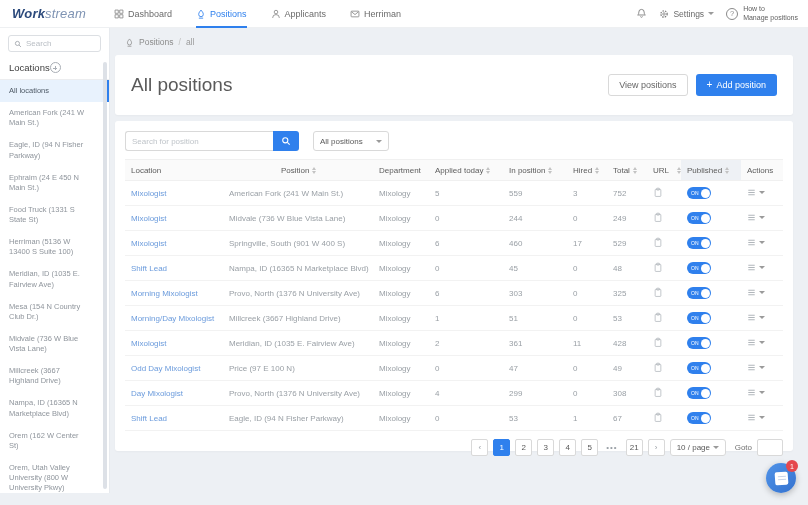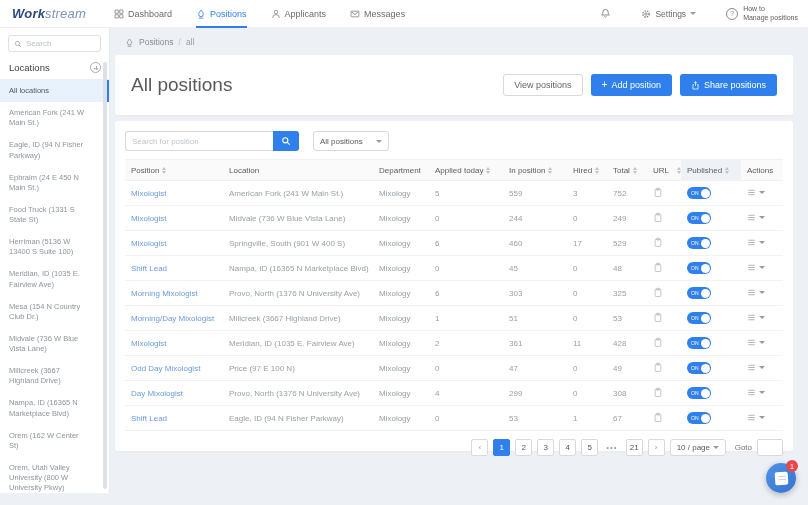--- a/index.html
+++ b/index.html
@@ -11,41 +11,41 @@
     border-bottom:1px solid #eef0f2; display:flex; align-items:center; padding:0 10px 0 12px; z-index:20; }
   .logo { font-size:13px; margin-right:28px; letter-spacing:.2px;font-style:italic; }
   .logo b { color:#2c4a7c; font-weight:700; }
   .logo span.lt { color:#7e93b3; font-weight:400; }
   .nav-items { display:flex; align-items:stretch; gap:24px; height:28px; }
   .nav-item { display:flex; align-items:center; gap:4px; font-size:9px; color:#6b6b6b;
     border-bottom:2px solid transparent; padding-top:2px; cursor:pointer; }
   .nav-item svg { width:10px; height:10px; stroke:#8a8a8a; }
   .nav-item.active { color:#2f80ed; border-bottom-color:#2f80ed; }
   .nav-item.active svg { stroke:#2f80ed; }
-  .nav-right { margin-left:auto; display:flex; align-items:center; gap:30px; }
+  .nav-right { margin-left:auto; display:flex; align-items:center; gap:12px; }
   .bell svg { width:11px; height:11px; stroke:#7a7a7a; }
   .settings { display:flex; align-items:center; gap:4px; font-size:8.5px; color:#6b6b6b; cursor:pointer; }
   .settings svg { width:10px; height:10px; stroke:#7a7a7a; }
   .help { display:flex; align-items:center; gap:5px; cursor:pointer; }
   .help .qc { width:12px; height:12px; border:1px solid #8a8a8a; border-radius:50%;
     display:flex; align-items:center; justify-content:center; font-size:7.5px; color:#8a8a8a; }
   .help .txt { font-size:7px; line-height:1.15; color:#5f5f5f; }
   .caret-down { width:0; height:0; border-left:3px solid transparent; border-right:3px solid transparent;
     border-top:3.5px solid #9a9a9a; display:inline-block; }
 
   
   .sidebar { position:fixed; top:28px; left:0; bottom:12px; width:110px; background:#fff;
     border-right:1px solid #e7eaee; z-index:10; overflow:hidden; }
   .side-search { margin:7px 8px 6px 8px; height:17px; border:1px solid #dcdfe3; border-radius:3px;
     display:flex; align-items:center; padding:0 5px; gap:4px; background:#fff; }
   .side-search svg { width:8px; height:8px; stroke:#9aa0a6; flex:none; }
   .side-search input { border:none; outline:none; width:100%; font-size:8px;
     font-family:"Liberation Sans",sans-serif; color:#595959; background:transparent; }
   .side-search input::placeholder { color:#b9bec4; }
-  .loc-header { display:flex; align-items:center; justify-content:space-between;
+  .loc-header { display:flex; align-items:center; 
     padding:4px 8px 6px 9px; border-bottom:1px solid #ecedef; }
   .loc-title { font-size:9.5px; color:#404040; }
   .plus-circle { width:11px; height:11px; border:1px solid #a9aeb5; border-radius:50%; position:relative; cursor:pointer; }
   .plus-circle::before,.plus-circle::after { content:""; position:absolute; background:#a9aeb5; }
   .plus-circle::before { left:2.5px; right:2.5px; top:4.5px; height:1px; }
   .plus-circle::after { top:2.5px; bottom:2.5px; left:4.5px; width:1px; }
   .loc-list { font-size:7.5px; color:#8f959c; }
   .loc-item { padding:6px 20px 6px 9px; line-height:1.35; cursor:pointer; position:relative; }
   .loc-item.selected { background:#e8f2fd; color:#4e5a66; }
   .loc-item.selected::after { content:""; position:absolute; right:0; top:0; bottom:0; width:3px; background:#2f80ed; }
@@ -160,21 +160,21 @@
           <circle cx="7" cy="4.3" r="2.5"></circle>
           <path d="M2.3 12.5a4.7 4.7 0 0 1 9.4 0"></path>
         </svg>
       <span>Applicants</span>
     </div>
     <div class="nav-item">
       <svg viewBox="0 0 14 14" fill="none" stroke-width="1.2">
           <rect x="1.5" y="3" width="11" height="8" rx="1"></rect>
           <path d="M2 3.8 7 7.8l5-4"></path>
         </svg>
-      <span>Messages</span>
+      <span>Herriman</span>
     </div>
   </div>
   <div class="nav-right">
     <span class="bell">
       <svg viewBox="0 0 14 14" fill="none" stroke-width="1.1">
           <path d="M7 1.8a3.4 3.4 0 0 1 3.4 3.4c0 2.6.9 3.2 1.4 3.7H2.2c.5-.5 1.4-1.1 1.4-3.7A3.4 3.4 0 0 1 7 1.8Z"></path>
           <path d="M5.7 10.8a1.35 1.35 0 0 0 2.6 0"></path>
         </svg>
     </span>
     <div class="settings">
@@ -252,28 +252,20 @@
   <div class="card-header">
     <div class="page-title">All positions</div>
     <div class="header-buttons">
       <button class="btn ghost">
           <span>View positions</span>
         </button>
       <button class="btn primary">
           <span class="plus">+</span>
           <span>Add position</span>
         </button>
-      <button class="btn primary">
-        <svg viewBox="0 0 14 14" fill="none" stroke-width="1.2">
-            <path d="M4.5 5.5H3v7h8v-7H9.5"></path>
-            <path d="M7 1.2v6.3"></path>
-            <path d="M4.8 3.2 7 1.2l2.2 2"></path>
-          </svg>
-        <span>Share positions</span>
-      </button>
     </div>
   </div>
 
   <div class="card-body">
     <div class="toolbar">
       <div class="search-group">
         <input type="text" placeholder="Search for position" style="">
         <button class="search-btn">
           <svg viewBox="0 0 14 14" fill="none" stroke-width="1.5">
               <circle cx="6" cy="6" r="3.6"></circle>
@@ -282,31 +274,31 @@
         </button>
       </div>
       <div class="select filter-select">
         <span>All positions</span>
         <span class="caret-down"></span>
       </div>
     </div>
 
     <div class="thead">
 
+        <div class="hcell col-location">
+          <span>Location</span>
+
+        </div>
+
         <div class="hcell sortable col-position">
           <span>Position</span>
           <span class="sort-carets">
             <i class="sc-up"></i>
             <i class="sc-down"></i>
           </span>
-        </div>
-
-        <div class="hcell col-location">
-          <span>Location</span>
-
         </div>
 
         <div class="hcell col-department">
           <span>Department</span>
 
         </div>
 
         <div class="hcell sortable col-applied">
           <span>Applied today</span>
           <span class="sort-carets">

